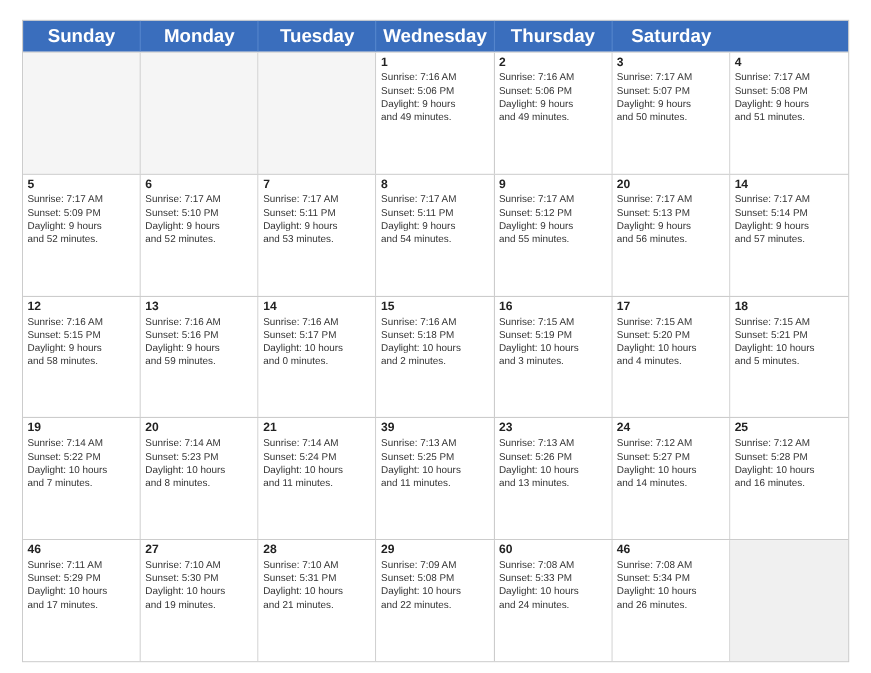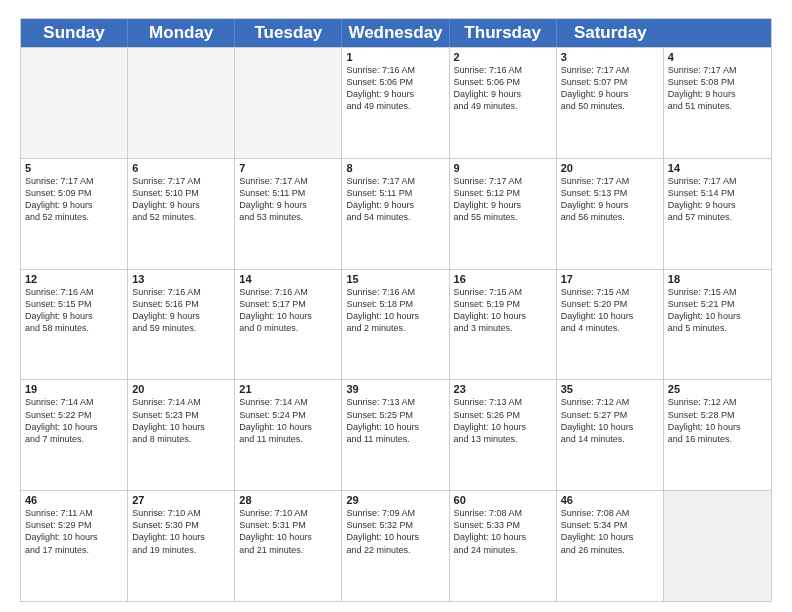--- a/index.html
+++ b/index.html
@@ -280,21 +280,21 @@
 and 11 minutes.</div>
           </div>
           <div class="cal-cell">
             <div class="day-num">23</div>
             <div class="cell-text" style="white-space: pre-line;">Sunrise: 7:13 AM
 Sunset: 5:26 PM
 Daylight: 10 hours
 and 13 minutes.</div>
           </div>
           <div class="cal-cell">
-            <div class="day-num">35</div>
+            <div class="day-num">24</div>
             <div class="cell-text" style="white-space: pre-line;">Sunrise: 7:12 AM
 Sunset: 5:27 PM
 Daylight: 10 hours
 and 14 minutes.</div>
           </div>
           <div class="cal-cell">
             <div class="day-num">25</div>
             <div class="cell-text" style="white-space: pre-line;">Sunrise: 7:12 AM
 Sunset: 5:28 PM
 Daylight: 10 hours
@@ -319,21 +319,21 @@
           <div class="cal-cell">
             <div class="day-num">28</div>
             <div class="cell-text" style="white-space: pre-line;">Sunrise: 7:10 AM
 Sunset: 5:31 PM
 Daylight: 10 hours
 and 21 minutes.</div>
           </div>
           <div class="cal-cell">
             <div class="day-num">29</div>
             <div class="cell-text" style="white-space: pre-line;">Sunrise: 7:09 AM
-Sunset: 5:32 PM
+Sunset: 5:08 PM
 Daylight: 10 hours
 and 22 minutes.</div>
           </div>
           <div class="cal-cell">
             <div class="day-num">60</div>
             <div class="cell-text" style="white-space: pre-line;">Sunrise: 7:08 AM
 Sunset: 5:33 PM
 Daylight: 10 hours
 and 24 minutes.</div>
           </div>

